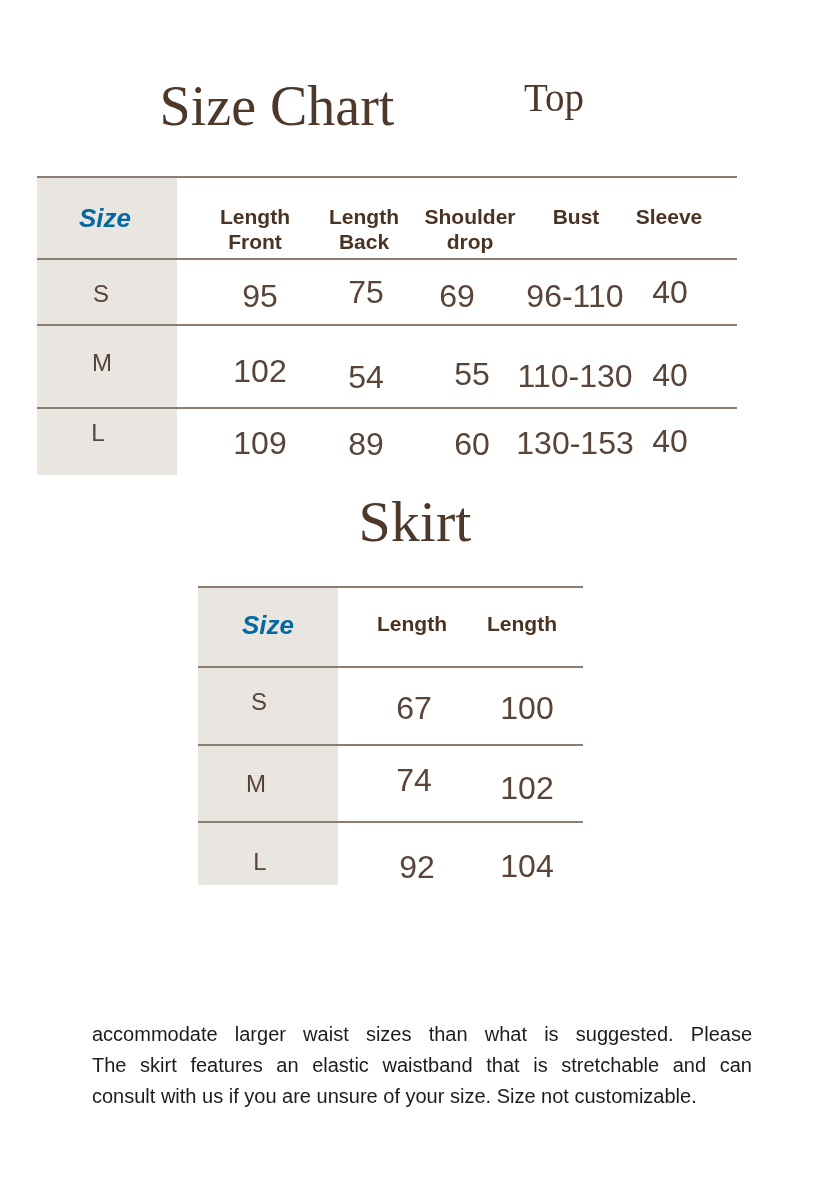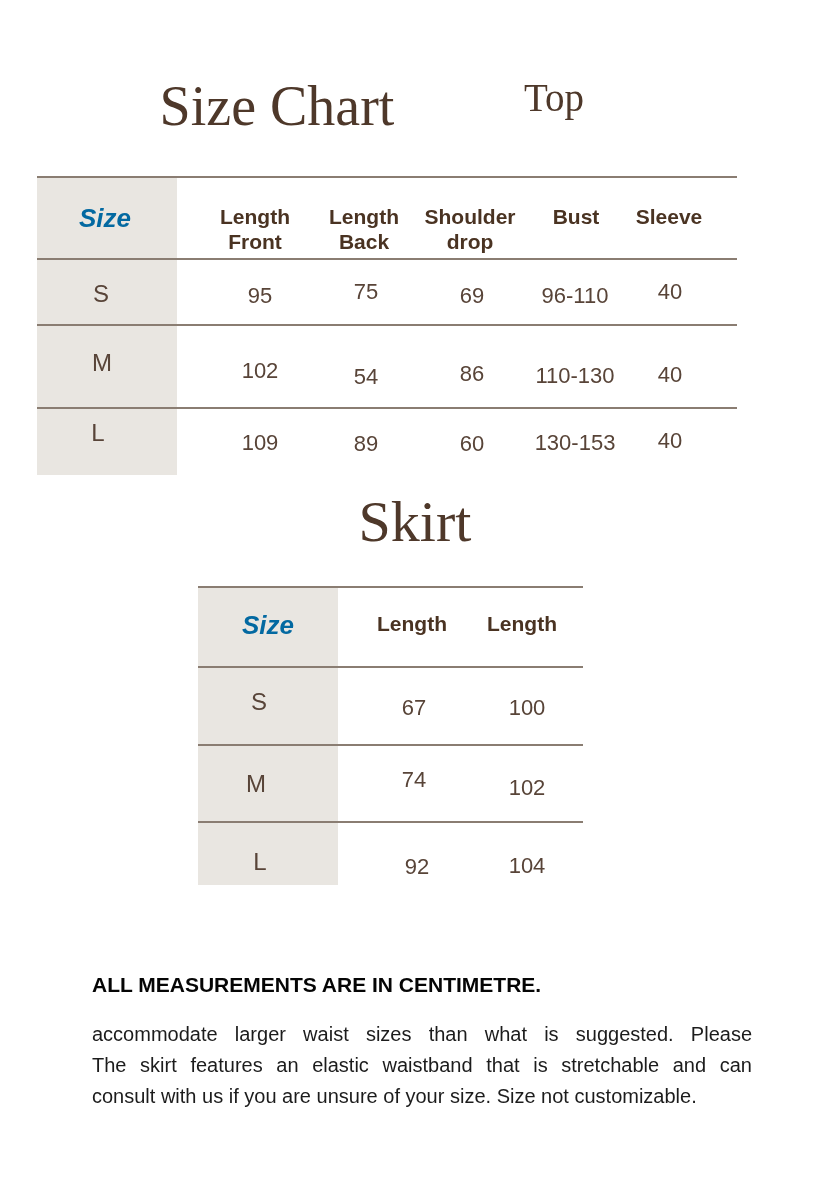--- a/index.html
+++ b/index.html
@@ -16,21 +16,21 @@
   .t-top{left:554px;top:78px;font-size:39px;}
   .t-skirt{left:415px;top:493px;font-size:58px;}
   
   .tbl{position:absolute;}
   .tbl-top{left:37px;top:176px;width:700px;height:300px;}
   .tbl-skirt{left:198px;top:586px;width:385px;height:300px;}
   .shade{position:absolute;left:0;top:0;width:140px;height:299px;background:#e9e6e1;}
   .hline{position:absolute;left:0;width:100%;height:2px;background:#8a7d72;}
   .cell{
     position:absolute;transform:translate(-50%,-50%);white-space:nowrap;
-    color:#584438;font-size:22px;line-height:1;
+    color:#584438;font-size:32px;line-height:1;
   }
   .th{
     position:absolute;transform:translateX(-50%);text-align:center;
     font-weight:bold;font-size:21px;line-height:25px;color:#4a3322;white-space:pre-line;
   }
   .size-th{
     position:absolute;transform:translate(-50%,-50%);
     font-weight:bold;font-style:italic;font-size:26px;color:#0369a1;white-space:nowrap;
   }
   .sz{font-size:24px;}
@@ -64,28 +64,28 @@
     <div class="th" style="left:327px;top:28px">Length
 Back</div>
     <div class="th" style="left:433px;top:28px">Shoulder
 drop</div>
     <div class="th" style="left:539px;top:28px">Bust</div>
     <div class="th" style="left:632px;top:28px">Sleeve</div>
 
     <div class="cell sz" style="left:64px;top:118px">S</div>
     <div class="cell" style="left:223px;top:120px">95</div>
     <div class="cell" style="left:329px;top:116px">75</div>
-    <div class="cell" style="left:435px;top:120px">69</div>
+    <div class="cell" style="left:420px;top:120px">69</div>
     <div class="cell" style="left:538px;top:120px">96-110</div>
     <div class="cell" style="left:633px;top:116px">40</div>
 
     <div class="cell sz" style="left:65px;top:187px">M</div>
     <div class="cell" style="left:223px;top:195px">102</div>
     <div class="cell" style="left:329px;top:201px">54</div>
-    <div class="cell" style="left:435px;top:198px">86</div>
+    <div class="cell" style="left:435px;top:198px">55</div>
     <div class="cell" style="left:538px;top:200px">110-130</div>
     <div class="cell" style="left:633px;top:199px">40</div>
 
     <div class="cell sz" style="left:61px;top:257px">L</div>
     <div class="cell" style="left:223px;top:267px">109</div>
     <div class="cell" style="left:329px;top:268px">89</div>
     <div class="cell" style="left:435px;top:268px">60</div>
     <div class="cell" style="left:538px;top:267px">130-153</div>
     <div class="cell" style="left:633px;top:265px">40</div>
   </div>
@@ -109,20 +109,19 @@
 
     <div class="cell sz" style="left:58px;top:198px">M</div>
     <div class="cell" style="left:216px;top:194px">74</div>
     <div class="cell" style="left:329px;top:202px">102</div>
 
     <div class="cell sz" style="left:62px;top:276px">L</div>
     <div class="cell" style="left:219px;top:281px">92</div>
     <div class="cell" style="left:329px;top:280px">104</div>
   </div>
 
-  <p class="foot-head">ALL MEASUREMENTS ARE IN CENTIMETRE.</p>
   <div class="para">
     <div class="jline">accommodate larger waist sizes than what is suggested. Please</div>
     <div class="jline">The skirt features an elastic waistband that is stretchable and can</div>
     <div class="lline">consult with us if you are unsure of your size. Size not customizable.</div>
   </div>
 
 </div>
 
 </body></html>

